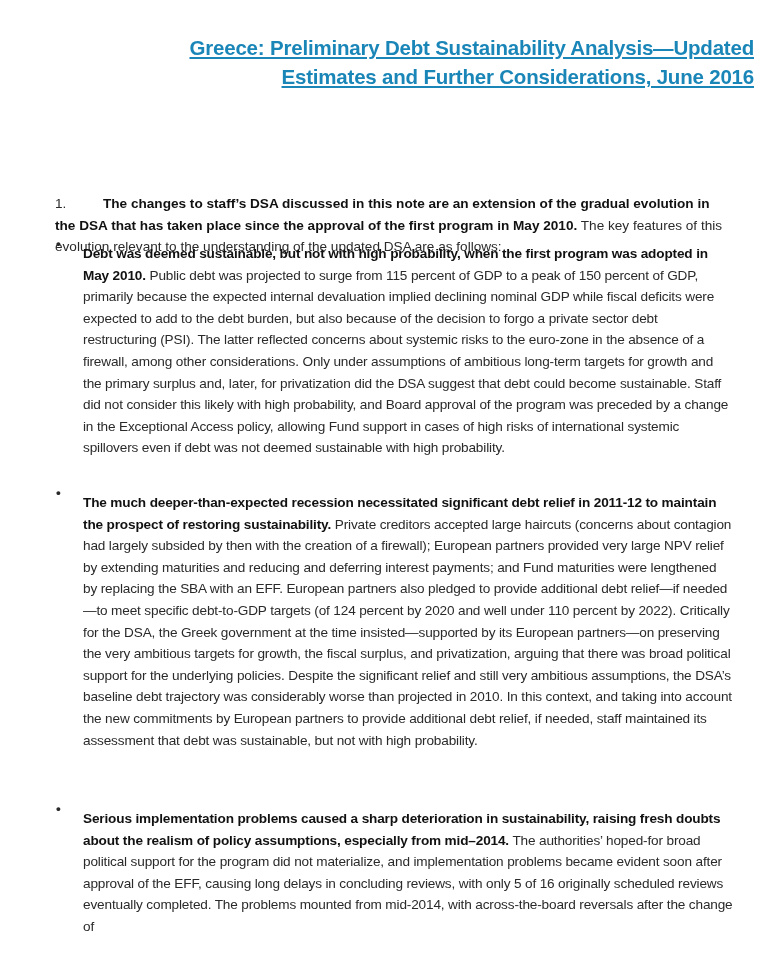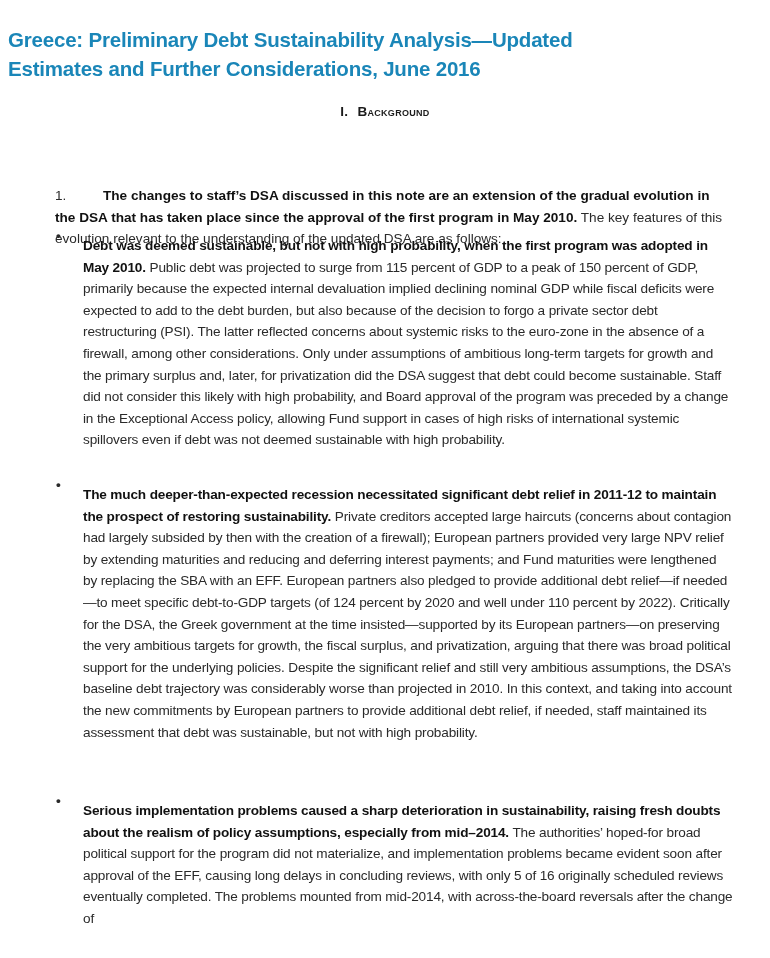--- a/index.html
+++ b/index.html
@@ -3,23 +3,23 @@
   <meta charset="utf-8">
   <style>
     html, body { margin: 0; padding: 0; background: #ffffff; }
     body {
       width: 770px; height: 958px; overflow: hidden;
       font-family: "Liberation Sans", "DejaVu Sans", sans-serif;
       color: #2a2a2a;
     }
     .page { position: relative; width: 770px; height: 958px; }
     .title {
-      text-align: left; color: #1a86b8; font-weight: bold;
-      font-size: 20.5px; line-height: 29px; margin: 8px;
-      padding-top: 17px; letter-spacing: -0.2px;
+      text-align: right; color: #1a86b8; font-weight: bold;
+      font-size: 20.5px; line-height: 29px; margin: 16px;
+      padding-top: 17px; letter-spacing: -0.2px; text-decoration: underline;
     }
     .section-heading {
       text-align: center; font-weight: bold; font-size: 13.5px;
       color: #1b1b1b; margin-top: 21px; letter-spacing: 0.3px;
     }
     .section-heading .num { margin-right: 9px; }
     .section-heading .small-caps { font-variant: small-caps; }
     .para {
       position: absolute; left: 55px; width: 675px;
       font-size: 13.6px; line-height: 21.6px;
@@ -37,23 +37,20 @@
   </style>
 </head>
 <body>
 
 <div class="page">
   <h1 class="title">
     <span>Greece: Preliminary Debt Sustainability Analysis—Updated</span><br>
     <span>Estimates and Further Considerations, June 2016</span>
   </h1>
 
-  <div class="section-heading">
-    <span class="num">I.</span><span class="small-caps">Background</span>
-  </div>
 
   <div class="para" style="top:133px;margin-top:44px;">
     <span class="num">1.</span><b>The changes to staff’s DSA discussed in this note are an extension of the gradual evolution in the DSA that has taken place since the approval of the first program in May 2010.</b><span> The key features of this evolution relevant to the understanding of the updated DSA are as follows:</span>
   </div>
 
   <div class="bullet" style="top:217px;">
     <span class="dot">•</span>
     <div class="text"><b>Debt was deemed sustainable, but not with high probability, when the first program was adopted in May 2010.</b><span> Public debt was projected to surge from 115 percent of GDP to a peak of 150 percent of GDP, primarily because the expected internal devaluation implied declining nominal GDP while fiscal deficits were expected to add to the debt burden, but also because of the decision to forgo a private sector debt restructuring (PSI). The latter reflected concerns about systemic risks to the euro-zone in the absence of a firewall, among other considerations. Only under assumptions of ambitious long-term targets for growth and the primary surplus and, later, for privatization did the DSA suggest that debt could become sustainable. Staff did not consider this likely with high probability, and Board approval of the program was preceded by a change in the Exceptional Access policy, allowing Fund support in cases of high risks of international systemic spillovers even if debt was not deemed sustainable with high probability.</span></div>
   </div>
 

